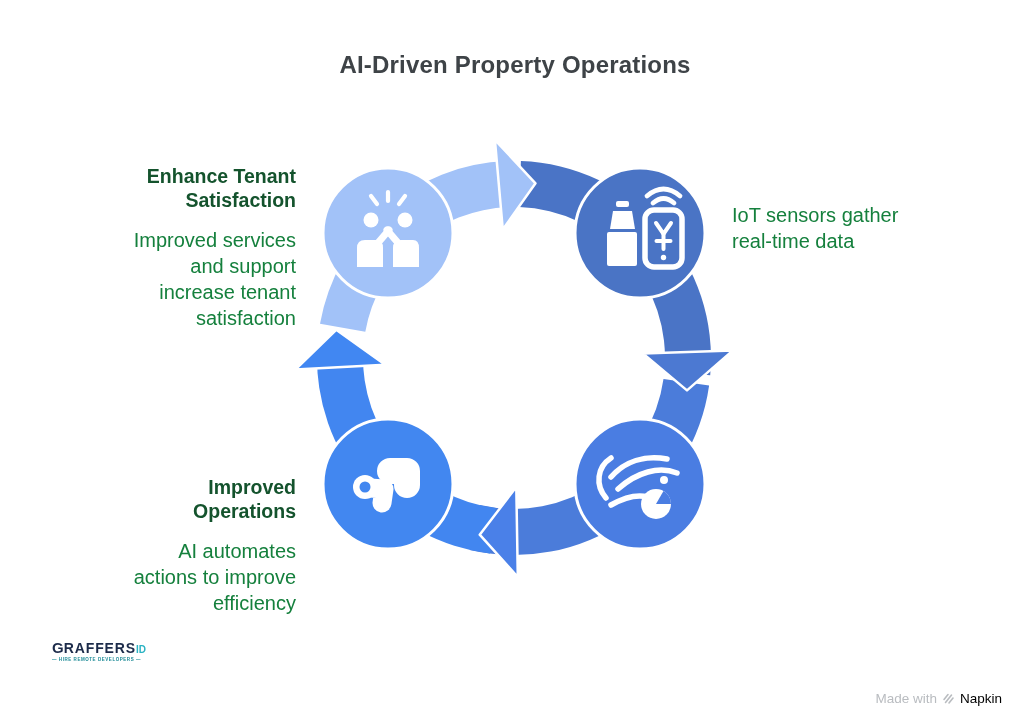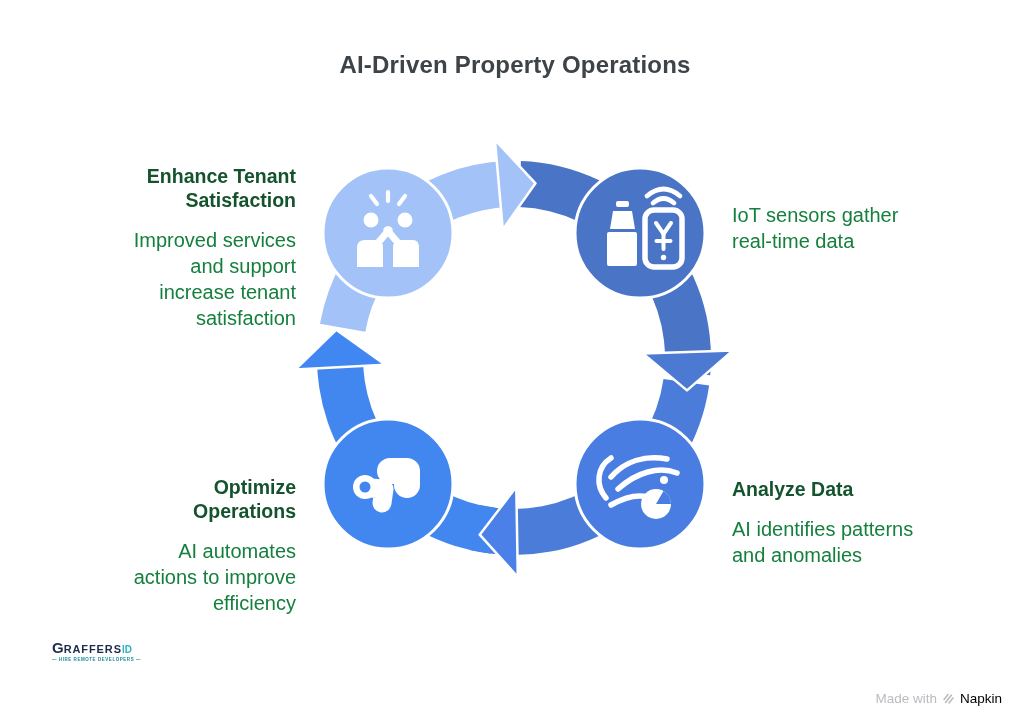--- a/index.html
+++ b/index.html
@@ -28,21 +28,21 @@
   .tr { top:188px; left:732px; width:250px; }
   .tr .step-desc { width:176px; }
   .br { top:454px; left:732px; width:250px; }
   .br .step-desc { width:192px; }
   .bl { top:452px; left:58px; width:238px; }
   .bl .step-heading { display:inline-block; width:160px; }
   .bl .step-desc { width:175px;text-align:right; }
   .logo { position:absolute; left:52px; top:640px; line-height:1; }
   .logo-line1 { color:#1c2b4a; font-weight:700; white-space:nowrap; }
   .logo-g { font-size:15px; }
-  .logo-rest { font-size:11px; letter-spacing:0.9px; }
+  .logo-rest { font-size:14px; letter-spacing:0.9px; }
   .logo-id { font-size:10px; color:#2ab3c3; }
   .logo-tagline {
     margin-top:2px; font-size:4.5px; letter-spacing:0.55px;
     color:#1c8a96; font-weight:700; white-space:nowrap;
   }
   .footer-credit {
     position:absolute; right:28px; top:691px;
     display:flex; align-items:center; gap:5px;
     font-size:13.5px; color:#b9bcc0;
   }
@@ -129,27 +129,23 @@
 
   <div class="step-text tl align-right">
     <div class="step-heading">Enhance Tenant Satisfaction</div>
     <div class="step-desc">Improved services and support increase tenant satisfaction</div>
   </div>
 
   <div class="step-text tr align-left">
     <div class="step-desc">IoT sensors gather real-time data</div>
   </div>
 
-  <div class="step-text br align-left">
-    <div class="step-heading">Analyze Data</div>
-    <div class="step-desc">AI identifies patterns and anomalies</div>
-  </div>
 
   <div class="step-text bl align-right">
-    <div class="step-heading">Optimize Operations</div>
+    <div class="step-heading">Improved Operations</div>
     <div class="step-desc">AI automates actions to improve efficiency</div>
   </div>
 
   <div class="logo">
     <div class="logo-line1">
       <span class="logo-g">G</span><span class="logo-rest">RAFFERS</span><span class="logo-id">ID</span>
     </div>
     <div class="logo-tagline">— HIRE REMOTE DEVELOPERS —</div>
   </div>
 

